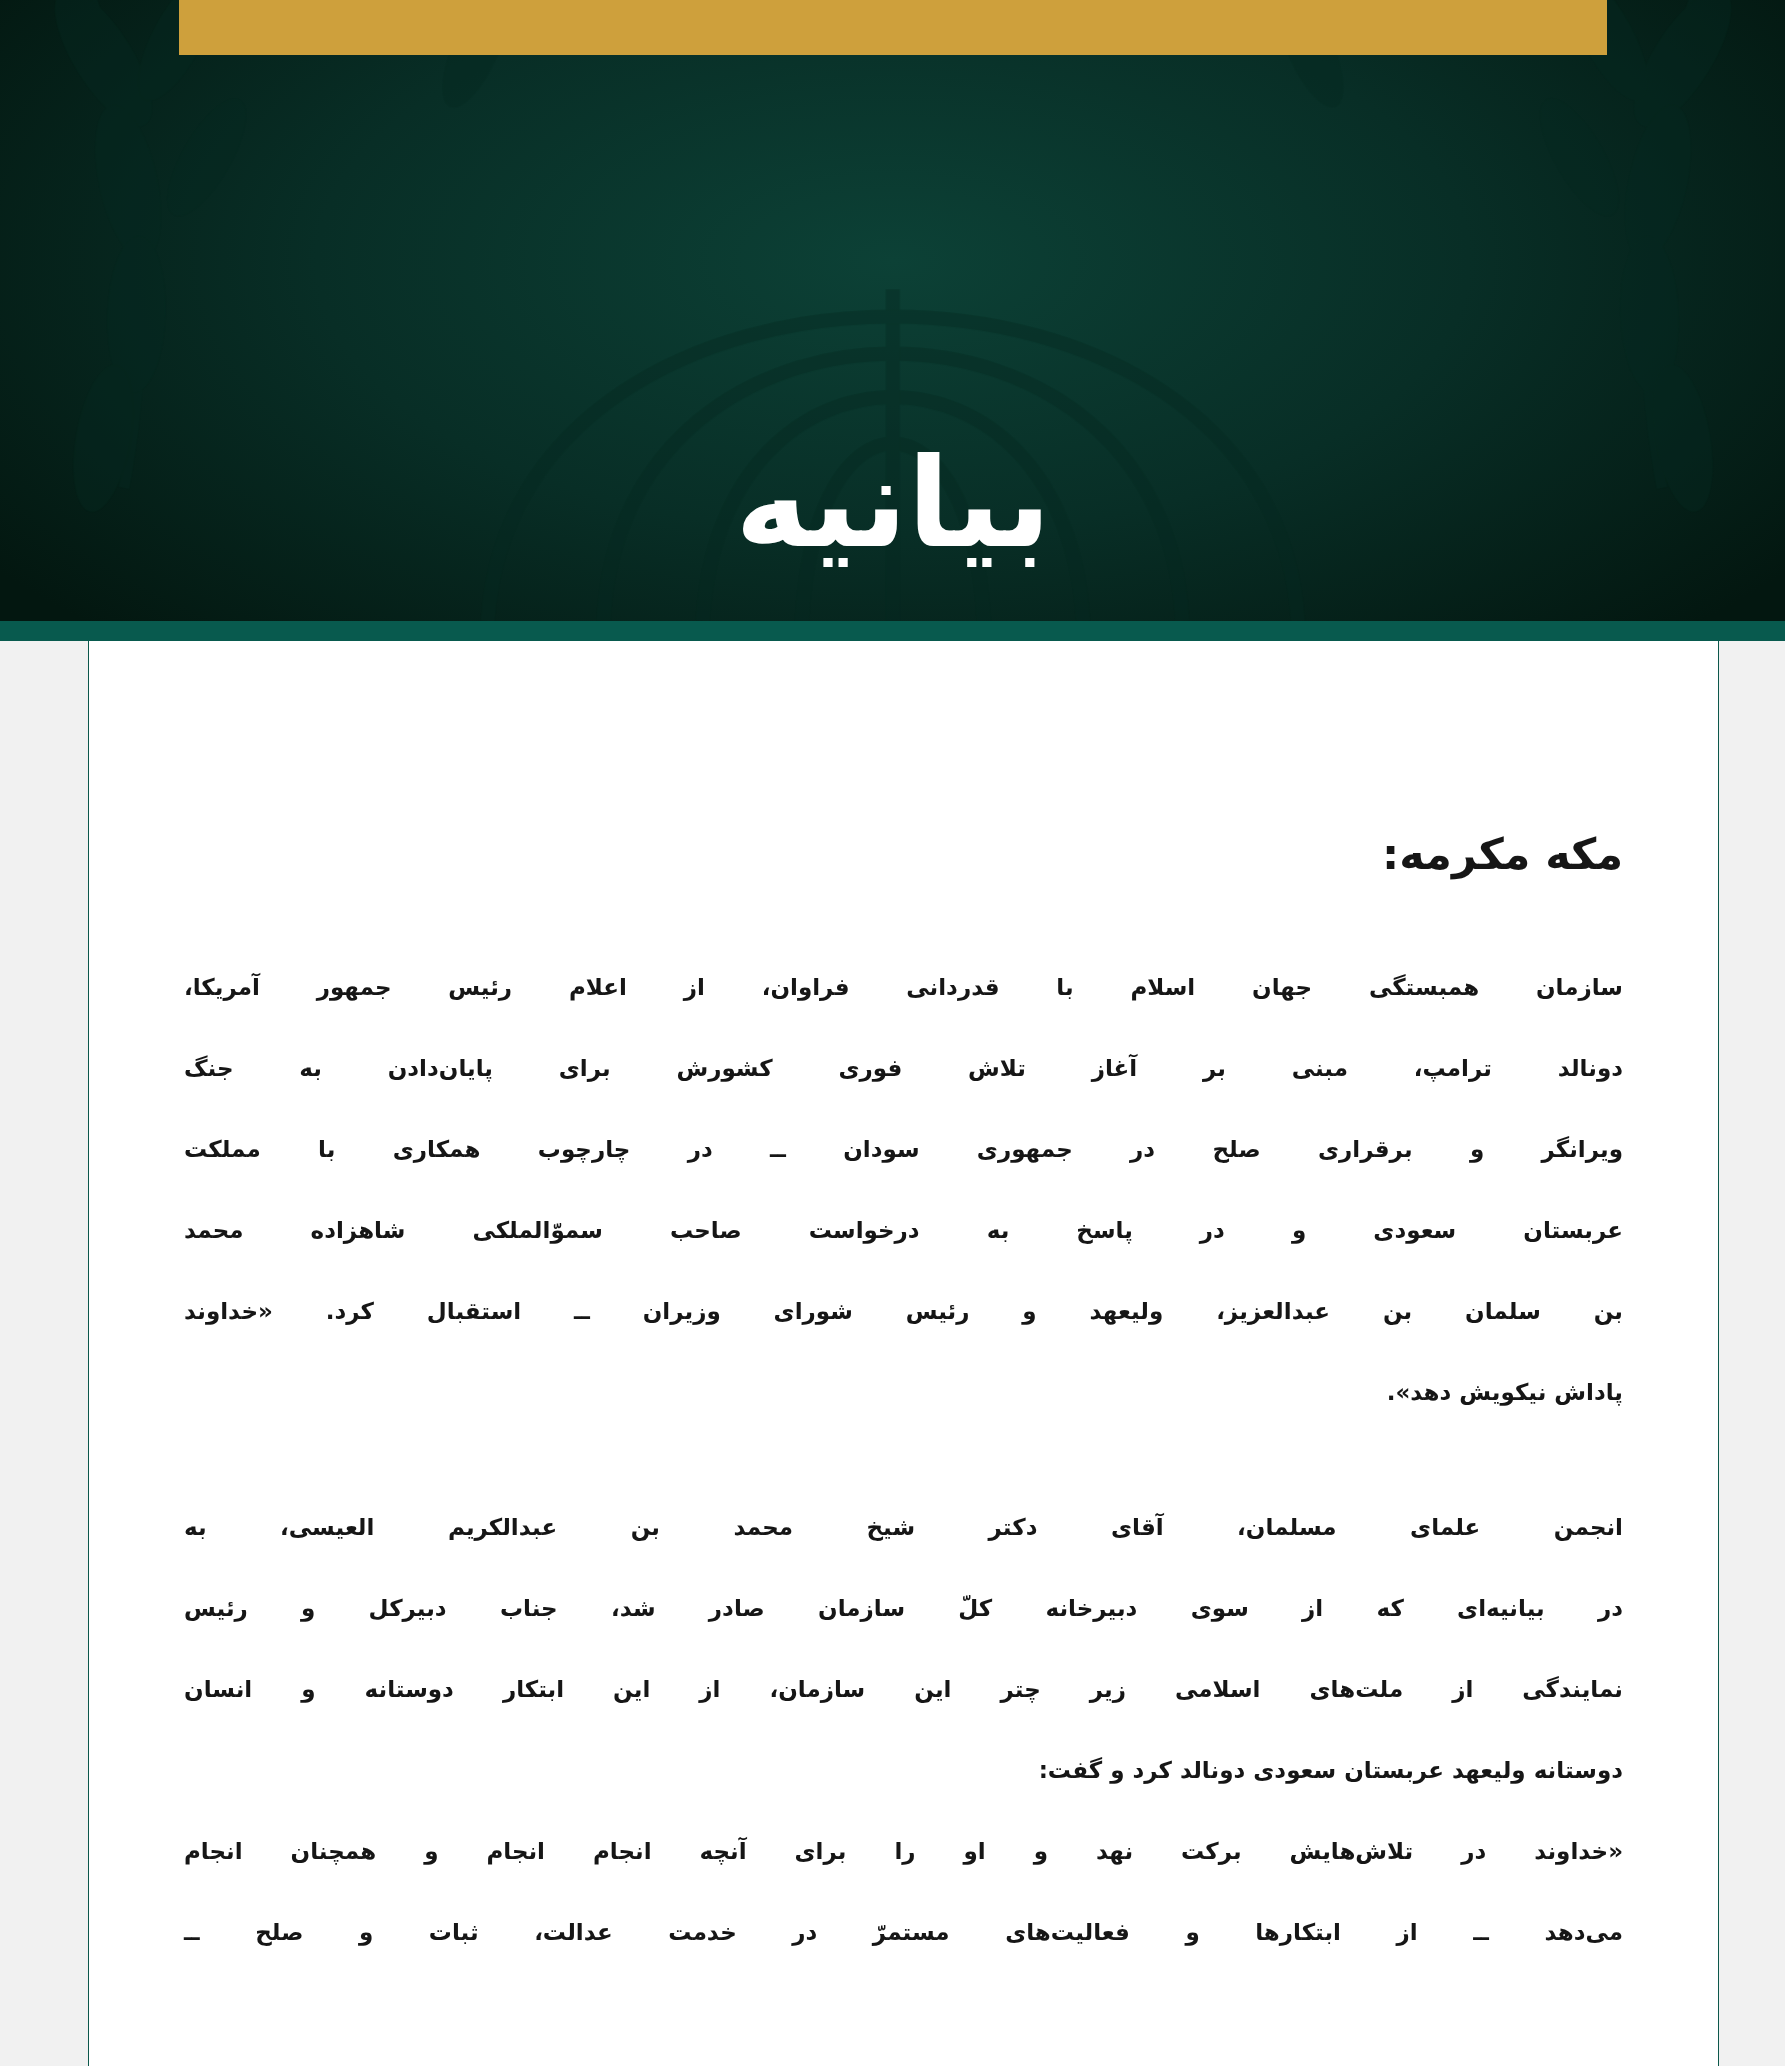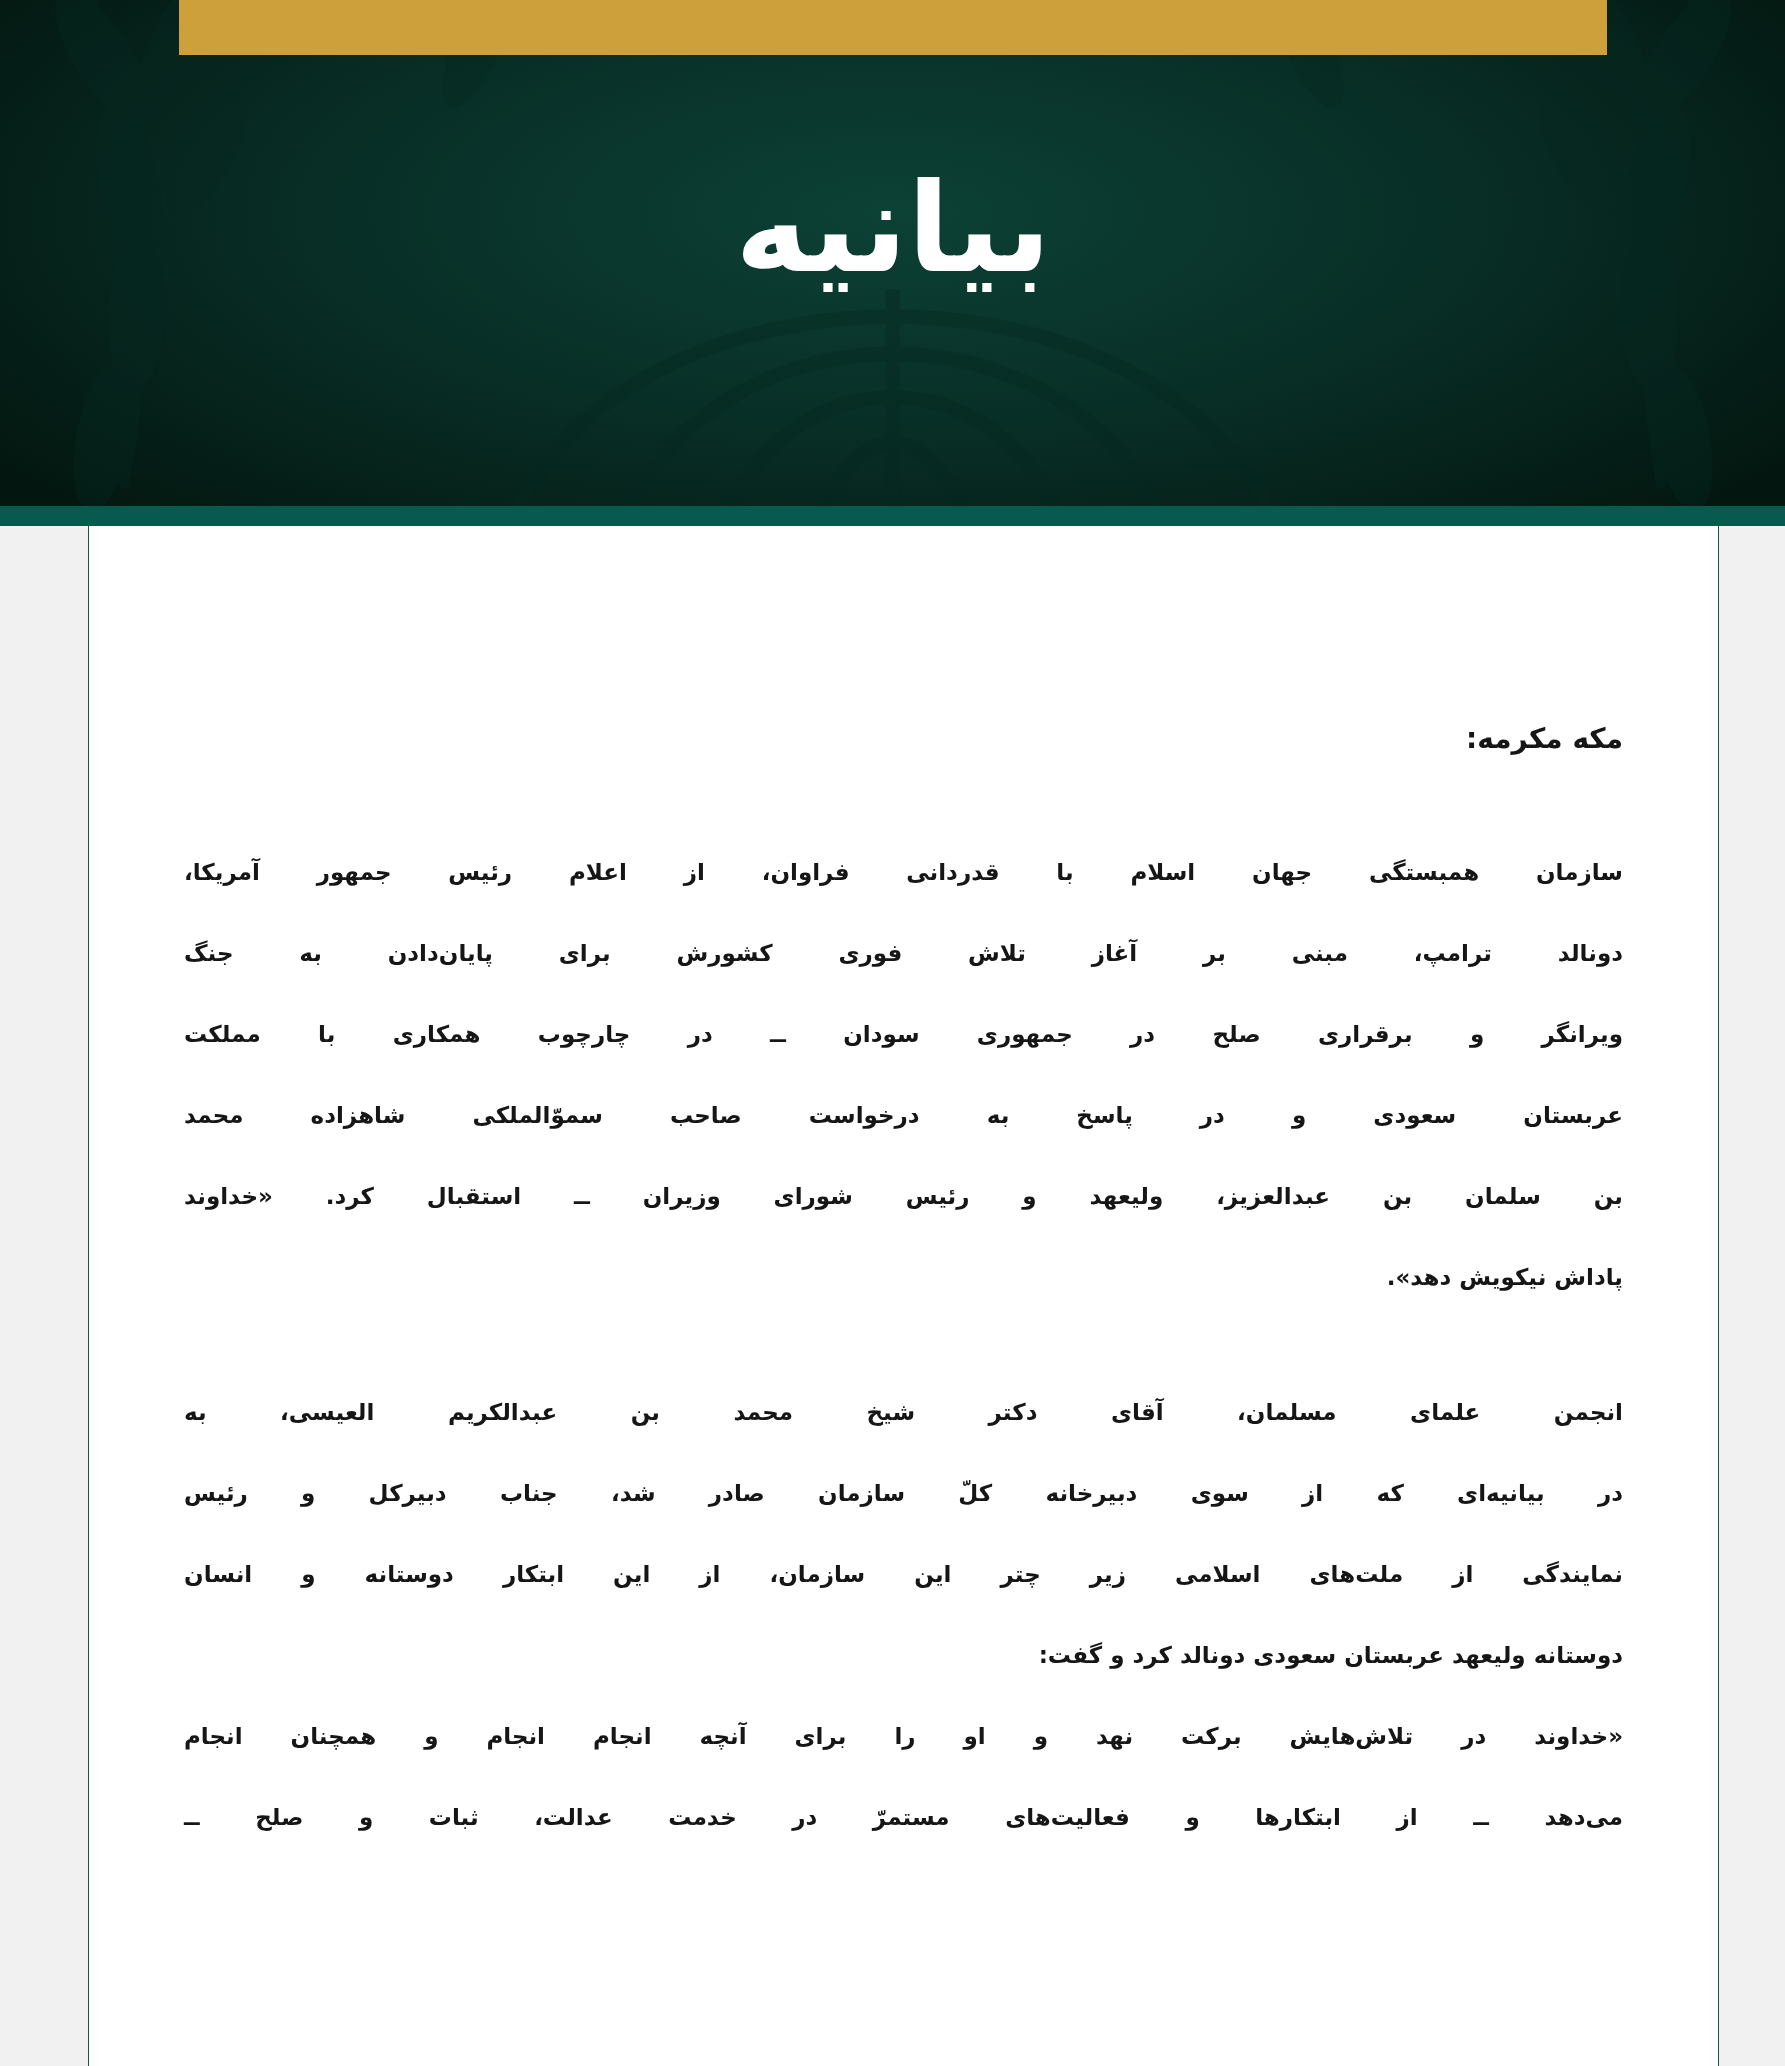--- a/index.html
+++ b/index.html
@@ -17,23 +17,23 @@
   body{background:#ffffff;font-family:"DejaVu Sans",sans-serif;}
   .page{
     position:relative;
     width:1786px;height:2648px;
     overflow:hidden;
     background:var(--page-gutter,#F1F1F1);
   }
   
   .header{
     position:relative;
-    width:100%;height:506px;
+    width:100%;height:621px;
     background:radial-gradient(ellipse 62% 85% at 50% 42%, #0C4136 0%, #082E26 52%, #031710 100%);
-    display:flex;align-items:center;justify-content:center;
+    display:flex;align-items:flex-end;justify-content:center;
     overflow:hidden;
   }
   .watermark{position:absolute;inset:0;pointer-events:none;}
   .gold-bar{
     position:absolute;top:0;left:179px;
     width:1428px;height:55px;
     background:var(--header-gold,#CEA03C);
   }
   .title{
     position:relative;
@@ -51,21 +51,21 @@
     box-sizing:border-box;
     margin-left:88px;margin-right:67px;
     height:2008px;
     background:#ffffff;
     border-left:1.7px solid var(--accent-line-green,#0C584B);
     border-right:1.7px solid var(--accent-line-green,#0C584B);
     padding:182px 95px 0 95px;
   }
   .location-heading{
     margin:0 0 62px 0;
-    font-size:28px;line-height:62px;
+    font-size:43px;line-height:62px;
     font-weight:700;color:var(--text-black,#161616);
     text-align:right;
   }
   .paragraph{margin:0 0 54px 0;}
   .paragraph:last-child{margin-bottom:0;}
   .line{
     font-size:23px;line-height:81px;
     font-weight:700;color:var(--text-black,#161616);
     direction:rtl;
     text-align:justify;

